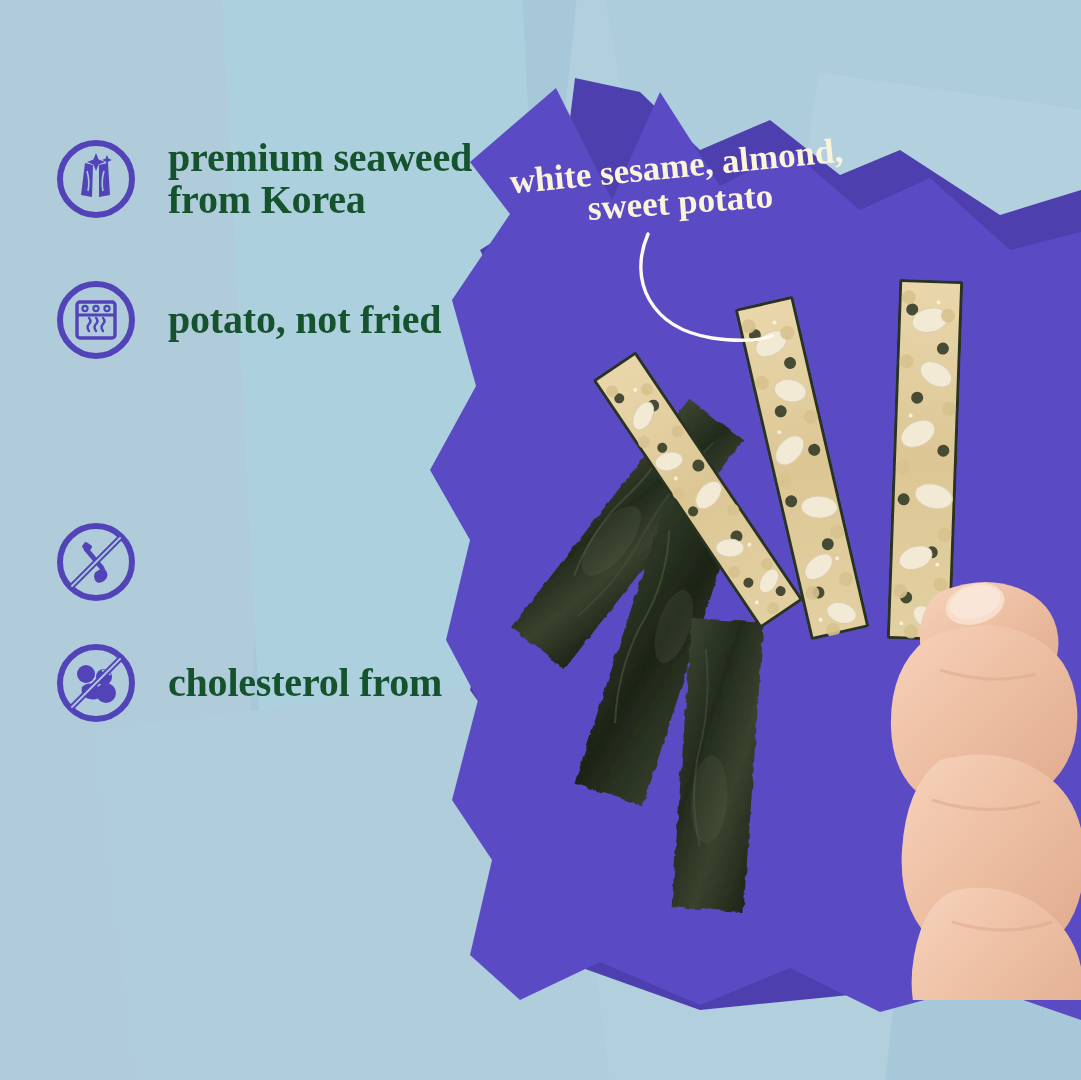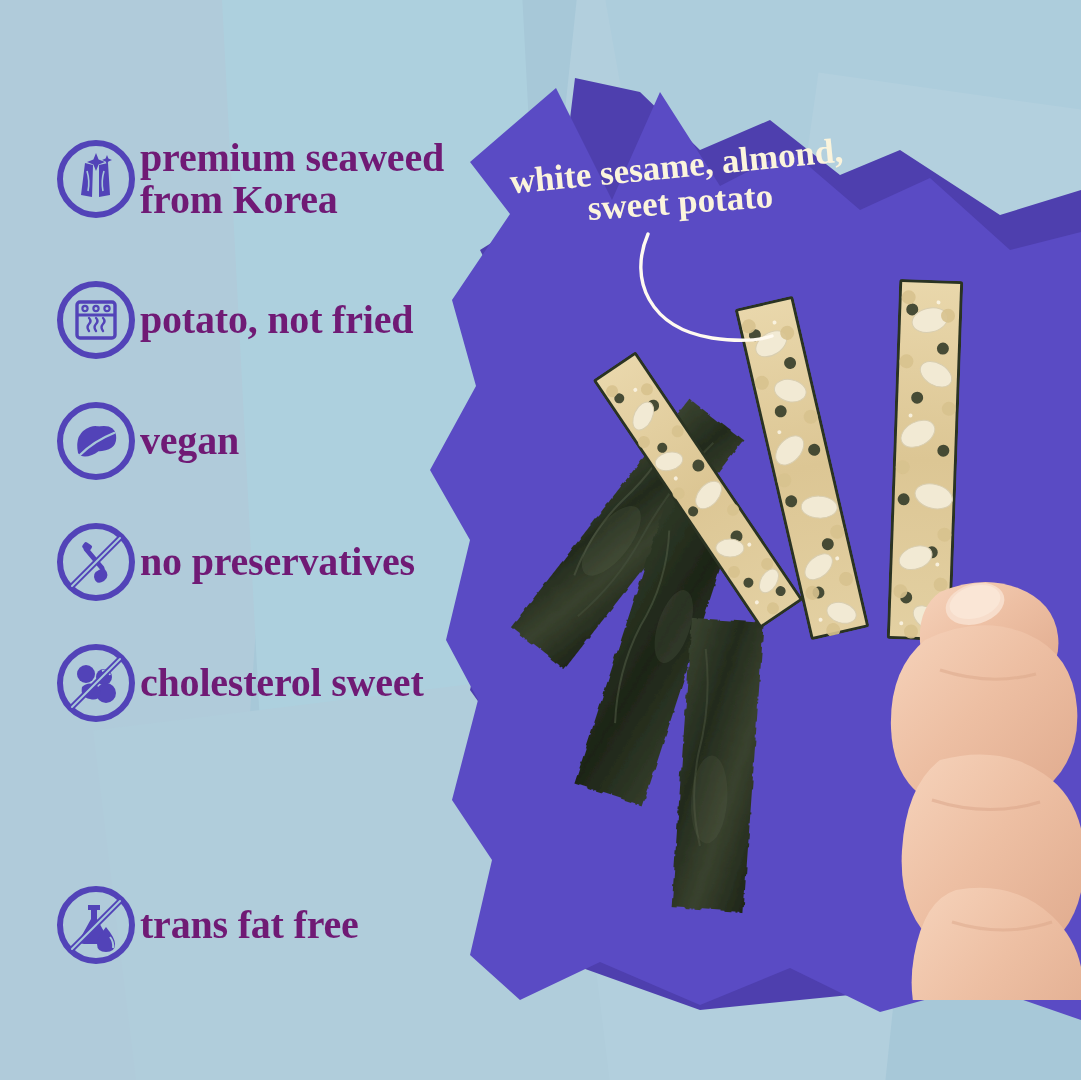--- a/index.html
+++ b/index.html
@@ -24,21 +24,21 @@
 
   
   .purple-back{position:absolute;left:0;top:0;width:1081px;height:1080px;}
   .purple-front{position:absolute;left:0;top:0;width:1081px;height:1080px;}
 
   
   #feature-list{position:absolute;left:0;top:0;width:540px;height:1080px;}
   .feature-row{position:absolute;left:52px;display:flex;align-items:center;height:92px;}
   .f-icon{width:88px;height:88px;flex:0 0 88px;position:relative;}
   .f-icon svg{display:block;width:88px;height:88px;}
-  .f-label{color:#701a75;font-weight:700;
+  .f-label{margin-left:28px;color:#14532d;font-weight:700;
            font-size:40px;line-height:1.06;letter-spacing:-0.2px;
            white-space:pre-line;font-family:"Liberation Serif",serif;}
 
   
   #callout{position:absolute;left:508px;top:168px;width:400px;
            transform:rotate(-7deg);transform-origin:left top;}
   .callout-line{color:#fbf4dc;font-weight:700;font-size:35px;line-height:1.12;
                 font-family:"Liberation Serif",serif;white-space:nowrap;}
   .cl1{transform:rotate(1.5deg);}
   .cl2{margin-left:74px;transform:rotate(3deg);}
@@ -314,73 +314,48 @@
           <circle cx="44" cy="32.5" r="2.6" fill="none" stroke="#5243b8" stroke-width="2.2"></circle>
           <circle cx="55" cy="32.5" r="2.6" fill="none" stroke="#5243b8" stroke-width="2.2"></circle>
           <path d="M37,55 q-3,-4 0,-7 q3,-3 0,-6" stroke="#5243b8" stroke-width="2.4" fill="none" stroke-linecap="round"></path>
           <path d="M44,55 q-3,-4 0,-7 q3,-3 0,-6" stroke="#5243b8" stroke-width="2.4" fill="none" stroke-linecap="round"></path>
           <path d="M51,55 q-3,-4 0,-7 q3,-3 0,-6" stroke="#5243b8" stroke-width="2.4" fill="none" stroke-linecap="round"></path>
         </svg>
       </span>
       <span class="f-label">potato, not fried</span>
     </div>
 
-    <div class="feature-row" style="top:395px">
-      <span class="f-icon">
-        <svg viewBox="0 0 88 88">
-          <circle cx="44" cy="44" r="36" fill="none" stroke="#5243b8" stroke-width="6"></circle>
-          <path d="M44,30 q18,-4 20,8 q2,14 -14,16 q-14,2 -16,-8 q-2,-12 10,-16 Z" fill="#5243b8"></path>
-          <path d="M26,56 q-4,-20 12,-26 q12,-4 14,8 q2,14 -12,20 q-10,4 -14,-2 Z" fill="#5243b8"></path>
-          <path d="M28,58 q14,-14 34,-22" stroke="#a7c8d8" stroke-width="2.4" fill="none" stroke-linecap="round"></path>
-        </svg>
-      </span>
-      <span class="f-label">vegan</span>
-    </div>
 
     <div class="feature-row" style="top:516px">
       <span class="f-icon">
         <svg viewBox="0 0 88 88">
           <circle cx="44" cy="44" r="36" fill="none" stroke="#5243b8" stroke-width="6"></circle>
           <g>
             <rect x="31" y="25" width="9" height="7" rx="2" transform="rotate(35 35 28)" fill="#5243b8"></rect>
             <path d="M34,31 L50,50" stroke="#5243b8" stroke-width="5" stroke-linecap="round"></path>
             <path d="M52,50 q7,8 0,13 q-8,5 -10,-4 q-1,-6 10,-9 Z" fill="#5243b8"></path>
           </g>
           <line x1="20" y1="68" x2="68" y2="20" stroke="#5243b8" stroke-width="6" stroke-linecap="round"></line>
           <line x1="20" y1="68" x2="68" y2="20" stroke="#a7c8d8" stroke-width="2" stroke-linecap="round"></line>
         </svg>
       </span>
-      <span class="f-label">no preservatives</span>
     </div>
 
     <div class="feature-row" style="top:637px">
       <span class="f-icon">
         <svg viewBox="0 0 88 88">
           <circle cx="44" cy="44" r="36" fill="none" stroke="#5243b8" stroke-width="6"></circle>
           <circle cx="34" cy="35" r="9" fill="#5243b8"></circle>
           <circle cx="52" cy="38" r="8" fill="#5243b8"></circle>
           <circle cx="54" cy="54" r="10" fill="#5243b8"></circle>
           <path d="M30,48 q6,-6 14,-2 q6,4 4,10 q-2,6 -10,4 q-10,-2 -8,-12 Z" fill="#5243b8"></path>
           <path d="M50,32 q6,-2 8,4" stroke="#a7c8d8" stroke-width="2" fill="none"></path>
           <line x1="20" y1="68" x2="68" y2="20" stroke="#5243b8" stroke-width="6" stroke-linecap="round"></line>
           <line x1="20" y1="68" x2="68" y2="20" stroke="#a7c8d8" stroke-width="2" stroke-linecap="round"></line>
         </svg>
       </span>
-      <span class="f-label">cholesterol sweet</span>
+      <span class="f-label">cholesterol from</span>
     </div>
 
 
-    <div class="feature-row" style="top:879px">
-      <span class="f-icon">
-        <svg viewBox="0 0 88 88">
-          <circle cx="44" cy="44" r="36" fill="none" stroke="#5243b8" stroke-width="6"></circle>
-          <path d="M36,24 h12 v5 h-3 v9 l10,18 q4,7 -3,7 h-20 q-7,0 -3,-7 l10,-18 v-9 h-3 Z" fill="#5243b8"></path>
-          <path d="M54,46 q9,11 9,17 q0,8 -9,8 q-9,0 -9,-8 q0,-6 9,-17 Z" fill="#5243b8"></path>
-          <path d="M58,56 q4,5 3,11" stroke="#a7c8d8" stroke-width="2" fill="none"></path>
-          <line x1="20" y1="68" x2="68" y2="20" stroke="#5243b8" stroke-width="6" stroke-linecap="round"></line>
-          <line x1="20" y1="68" x2="68" y2="20" stroke="#a7c8d8" stroke-width="2" stroke-linecap="round"></line>
-        </svg>
-      </span>
-      <span class="f-label">trans fat free</span>
-    </div>
 
   </div>
 </div>
 
 </body></html>

